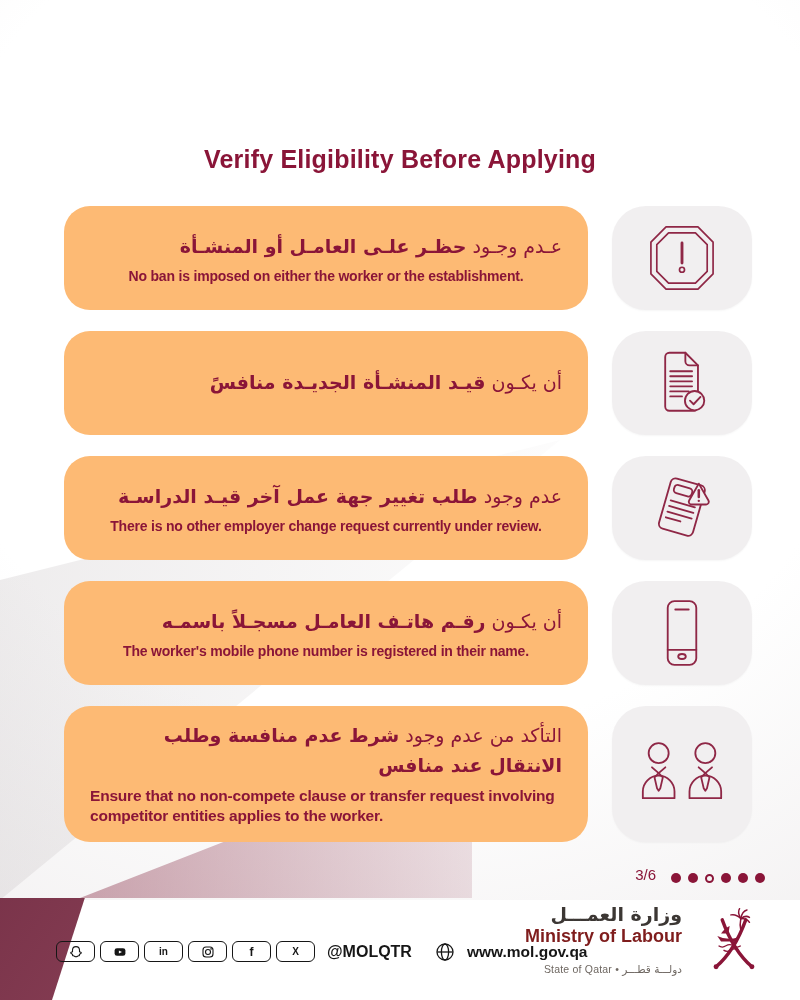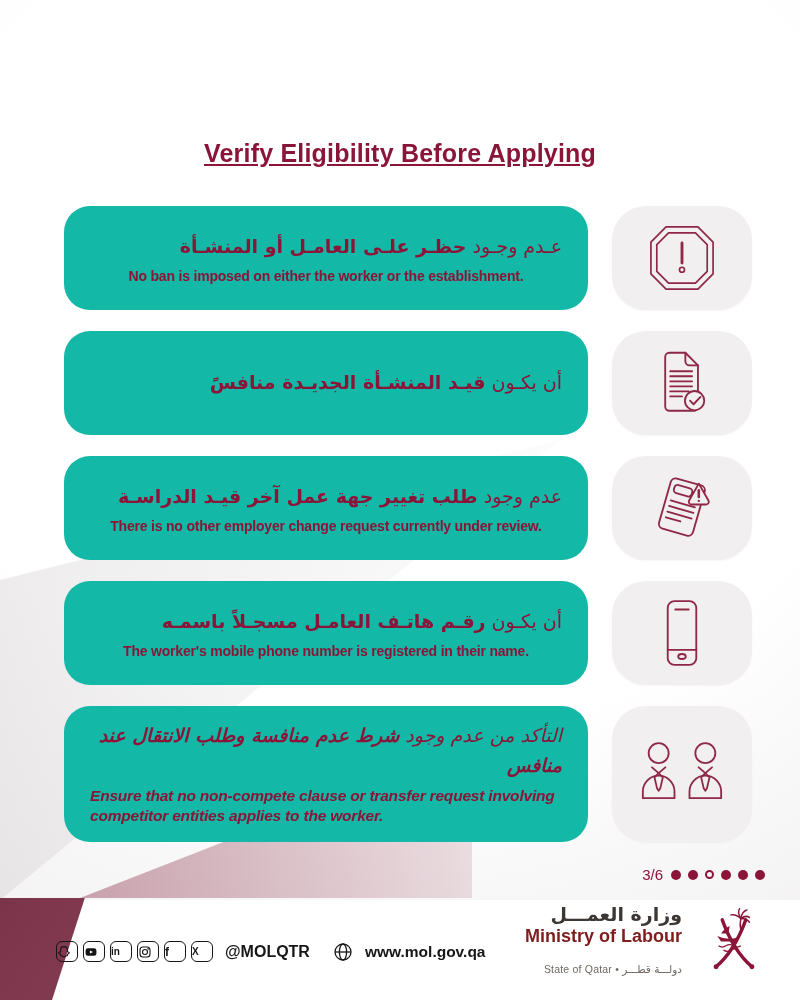--- a/index.html
+++ b/index.html
@@ -20,49 +20,49 @@
   .footer-strip { position:absolute; left:0; top:900px; width:800px; height:100px;
     background:#ffffff; z-index:2; }
   .maroon-tri { position:absolute; inset:0; z-index:3;
     clip-path:polygon(0 89.8%, 10.6% 89.8%, 6.5% 100%, 0 100%);
     background:linear-gradient(125deg, #5e1c33 8%, #8a4157 60%, #a96a7c); }
   .content { position:absolute; inset:0; z-index:5; }
 
   .title-ar { position:absolute; top:52px; left:0; right:0; text-align:center;
     direction:rtl; font-family:"DejaVu Sans", sans-serif;
     font-size:36px; font-weight:700; color:#8A1538; }
-  .title-en { position:absolute; top:139px; left:0; right:0; text-align:center;
-    font-size:25px; font-weight:700; color:#8A1538; letter-spacing:.2px;text-decoration:underline; }
+  .title-en { position:absolute; top:145px; left:0; right:0; text-align:center;
+    font-size:25px; font-weight:700; color:#8A1538; letter-spacing:.2px; }
 
   .rows { position:absolute; left:64px; top:206px; width:688px; }
   .row { display:flex; gap:24px; margin-bottom:21px; align-items:stretch; }
-  .card { width:524px; min-height:104px; background:#14b8a6; border-radius:26px;
+  .card { width:524px; min-height:104px; background:#fdba74; border-radius:26px;
     padding:12px 26px; display:flex; flex-direction:column; justify-content:center; }
   .tile { width:140px; flex:none; background:#f1eff0; border-radius:34px;
     display:flex; align-items:center; justify-content:center;
     box-shadow:0 1px 2px rgba(0,0,0,.04); }
   .ar { direction:rtl; text-align:right; font-family:"DejaVu Sans", sans-serif;
     font-size:19px; line-height:1.55; color:#8A1538; font-weight:400; }
   .ar .seg-b { font-weight:700; }
   .en { margin-top:6px; font-size:14px; font-weight:700; letter-spacing:-0.2px;
     color:#8A1538; text-align:center; white-space:nowrap; }
-  .row-tall .card { min-height:136px;font-style:italic; }
+  .row-tall .card { min-height:136px; }
   .row-tall .en { text-align:left; white-space:normal; line-height:1.3; font-size:15.5px; }
 
   .pagination { position:absolute; top:866px; right:35px; display:flex;
-    align-items:center; }
+    align-items:flex-end; gap:7px; }
   .page-label { color:#8A1538; font-size:15px; margin-right:8px; }
   .dot { width:10px; height:10px; border-radius:50%; display:inline-block; }
   .dot.filled { background:#8A1538; }
   .dot.hollow { width:9px; height:9px; border:2px solid #8A1538; background:transparent; }
 
   .social-row { position:absolute; left:56px; top:941px; display:flex;
     align-items:center; gap:5px; z-index:6; }
-  .sicon { width:22px; height:21px; border:1.6px solid #161616; border-radius:6px;
-    display:flex; align-items:center; justify-content:flex-start;
+  .sicon { width:39px; height:21px; border:1.6px solid #161616; border-radius:6px;
+    display:flex; align-items:center; justify-content:center;
     color:#161616; font-weight:700; }
   .sicon .glyph-text { font-size:10px; line-height:1; font-weight:700; }
   .handle { margin-left:7px; font-size:16px; font-weight:700; color:#161616; }
   .globe-wrap { margin-left:18px; display:flex; align-items:center; }
   .website { margin-left:7px; font-size:15.5px; font-weight:700; color:#161616; }
 
   .logo-block { position:absolute; right:38px; top:903px; display:flex;
     align-items:center; gap:24px; z-index:6; }
   .logo-text { text-align:right; }
   .logo-ar { font-family:"DejaVu Sans", sans-serif; font-size:19px; font-weight:700;

